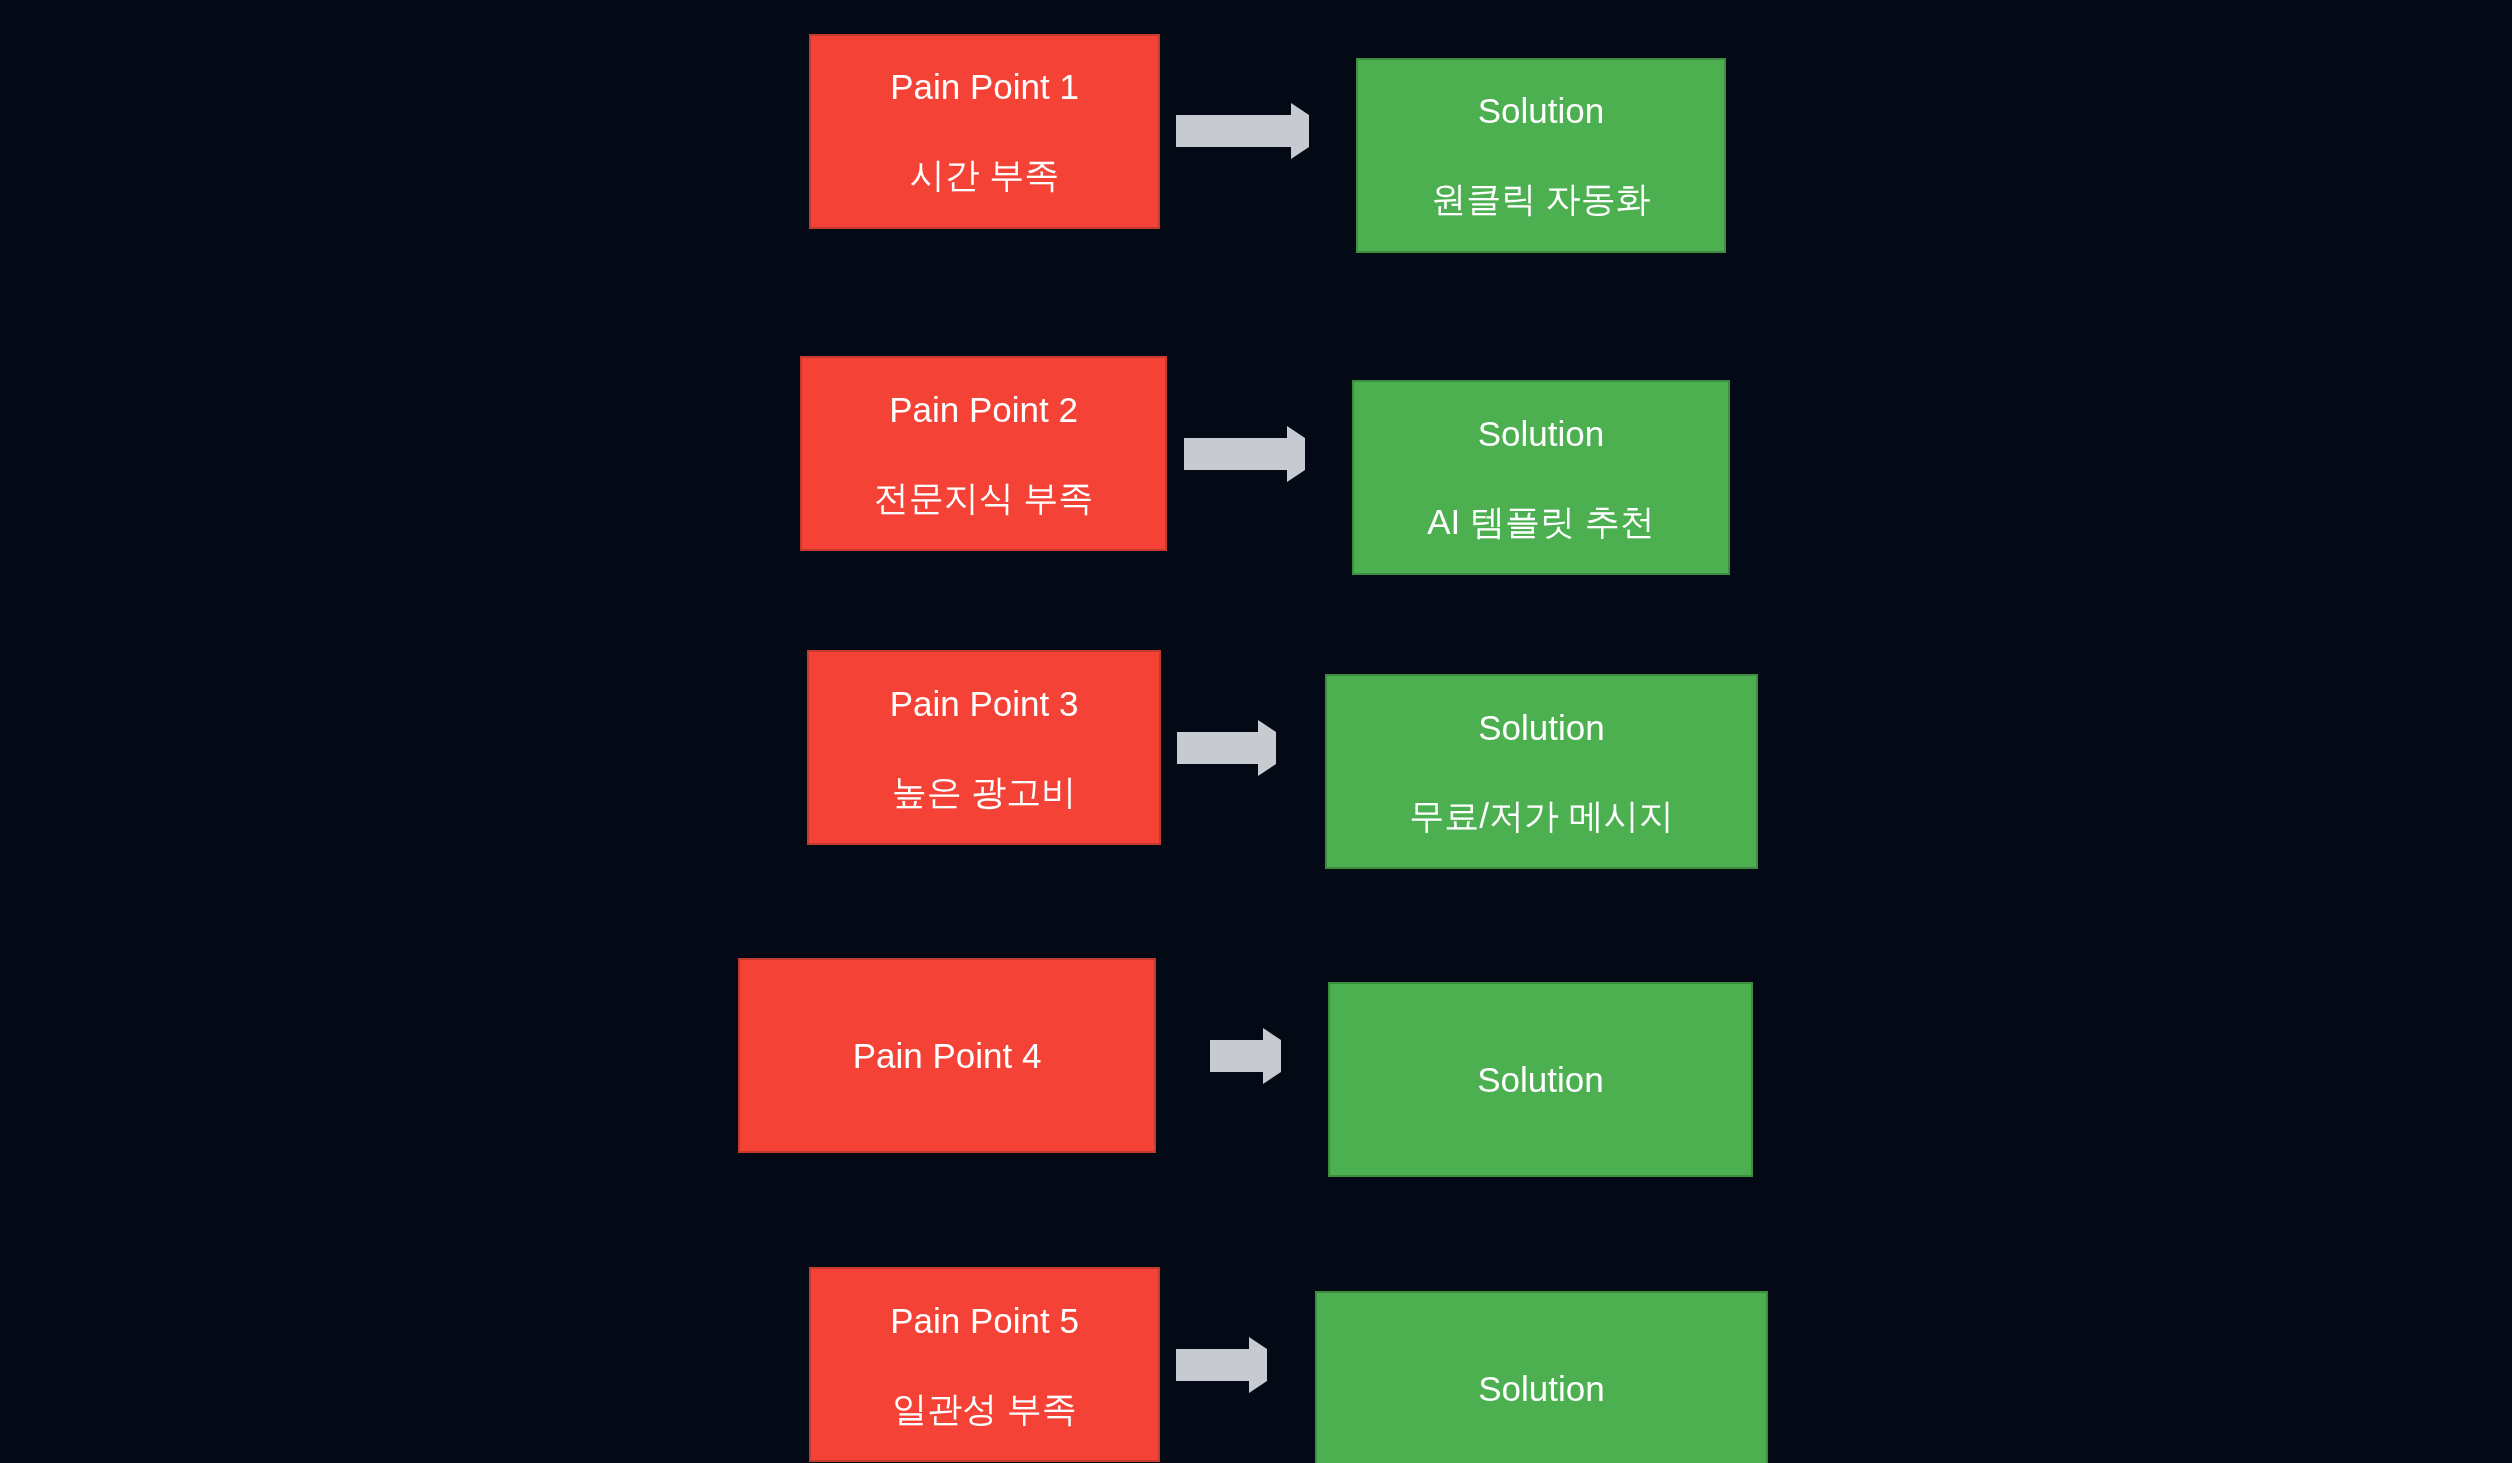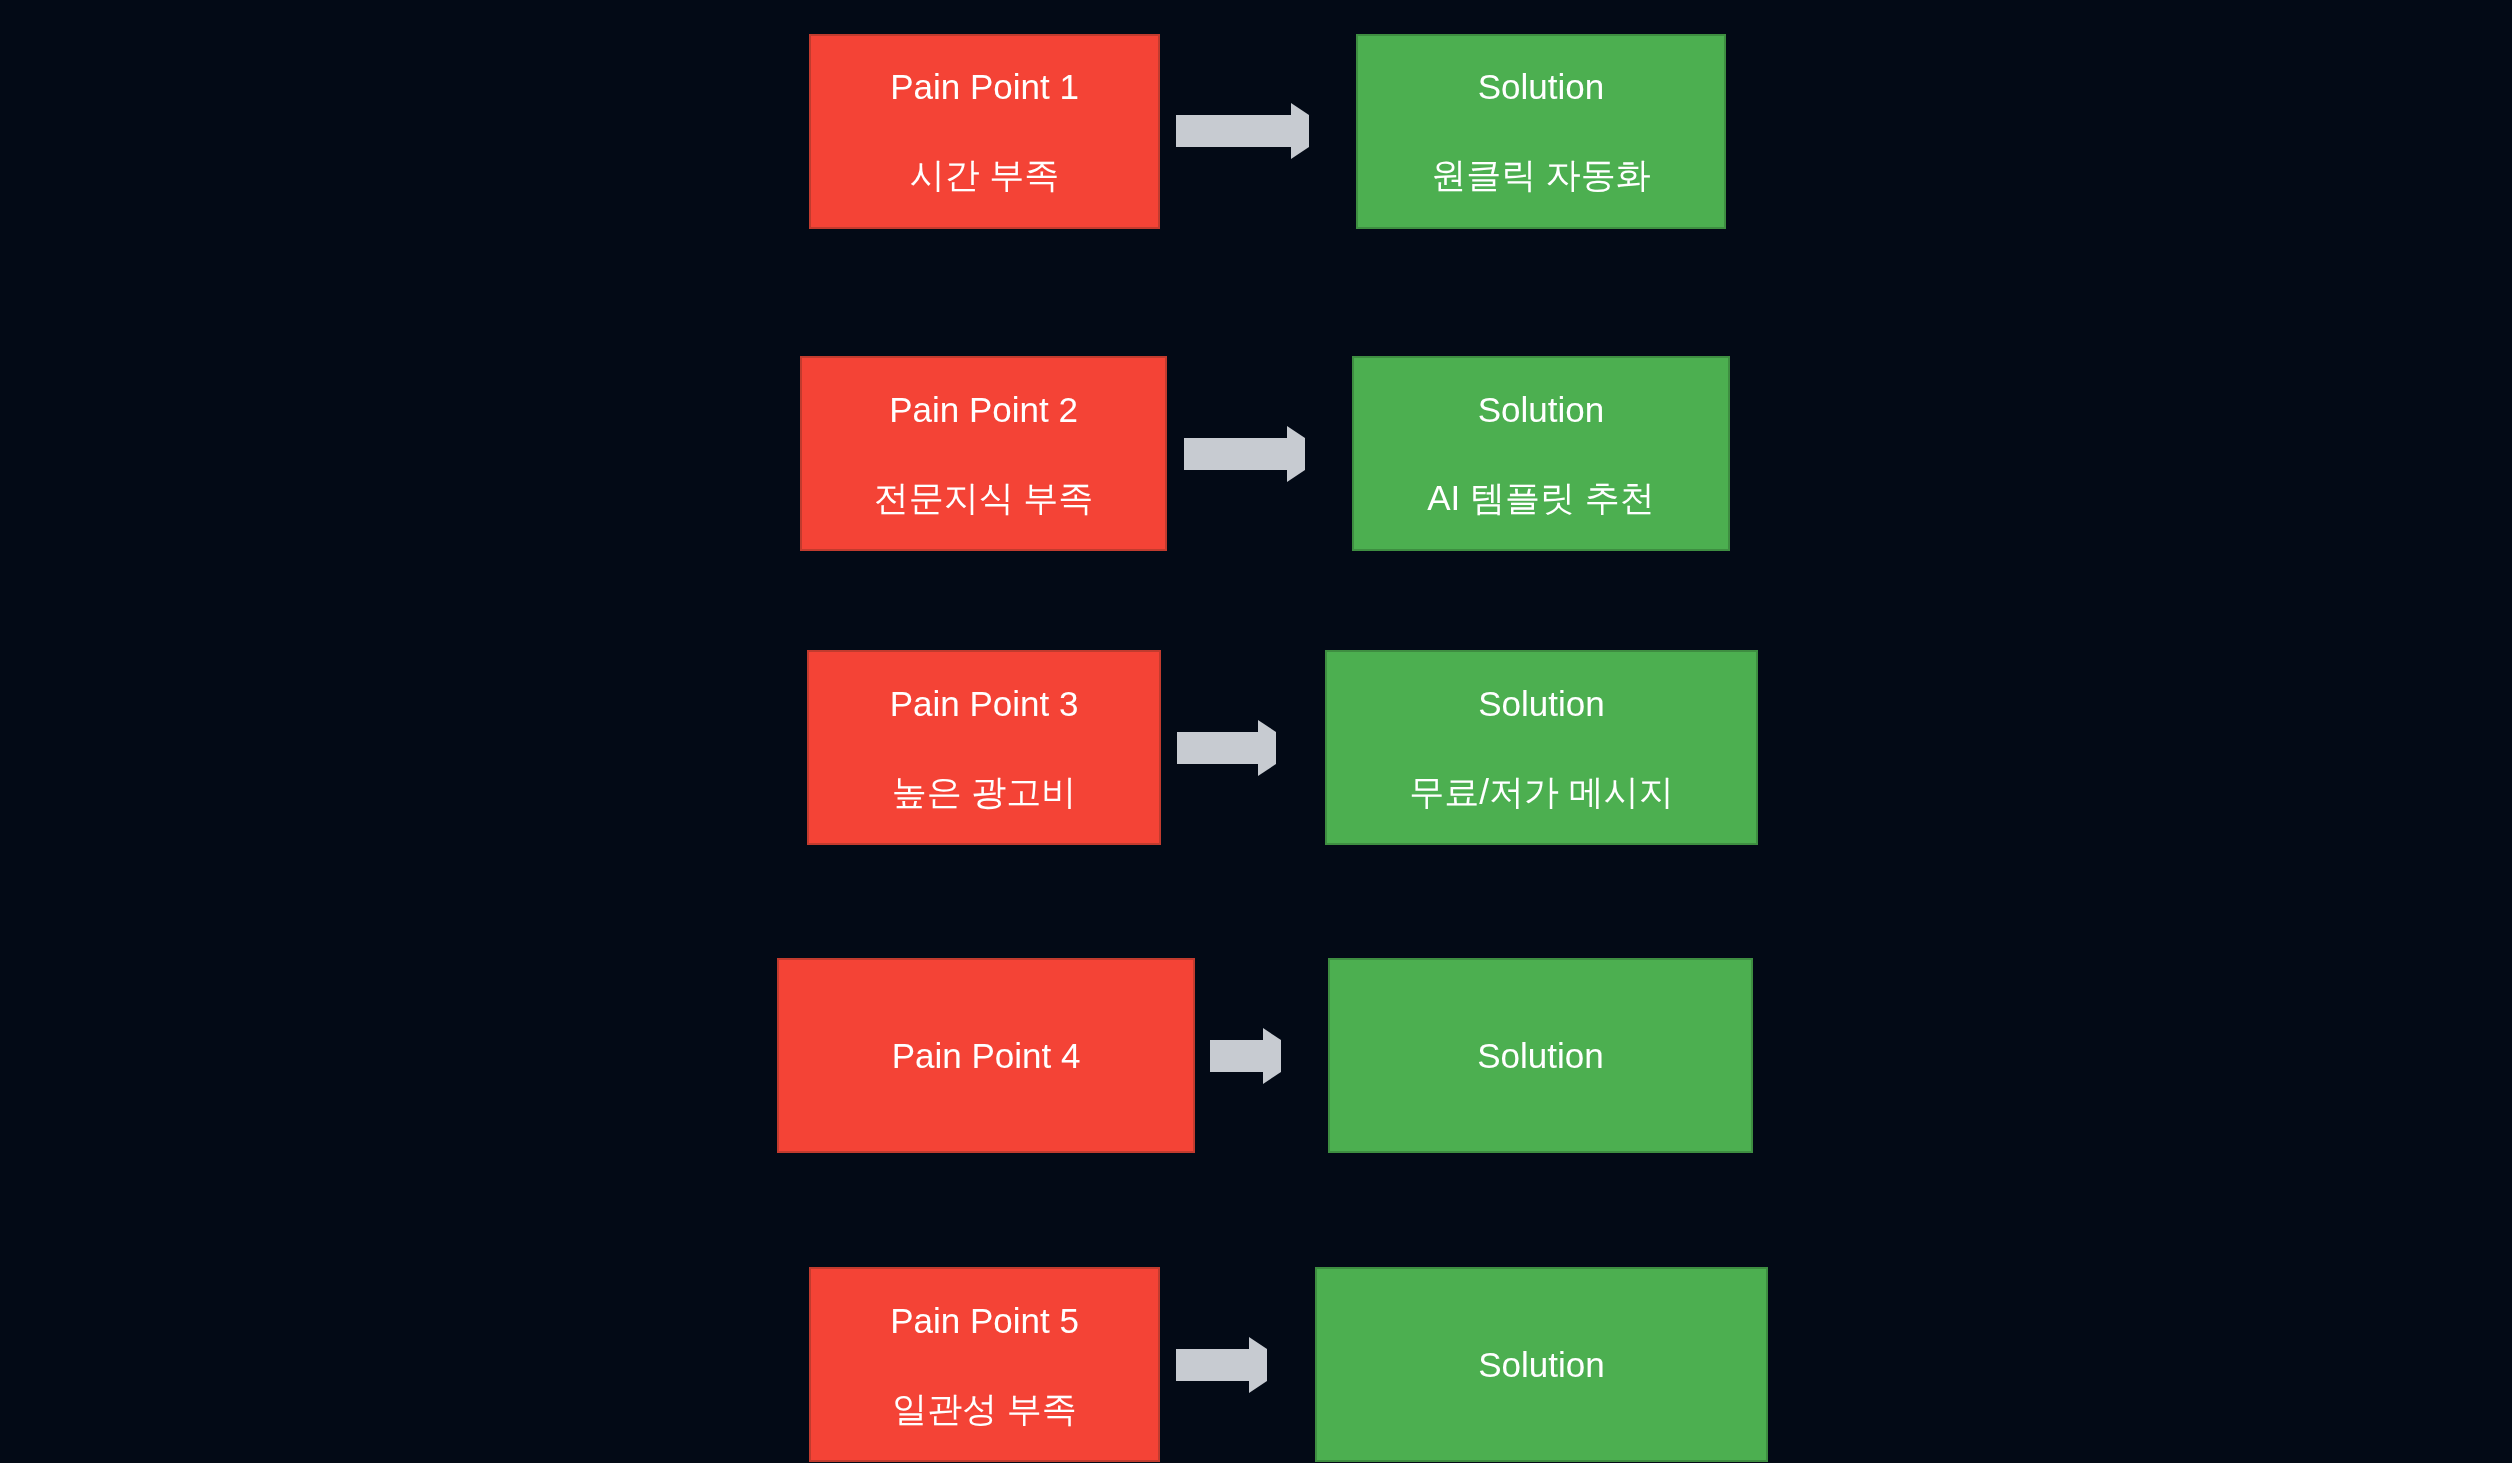--- a/index.html
+++ b/index.html
@@ -24,36 +24,36 @@
   .r1{top:17.5px}.r2{top:340px}.r3{top:634px}.r4{top:942px}.r5{top:1251px}
 
   .box{
     position:absolute;top:0;height:195px;
     display:flex;flex-direction:column;justify-content:center;align-items:center;
     text-align:center;color:var(--text);
     font-size:35px;line-height:1.6;
     border:2.8px solid;
   }
   .pain{background:var(--pain-fill);border-color:var(--pain-border);}
-  .sol{background:var(--sol-fill);border-color:var(--sol-border);}
+  .sol{background:var(--sol-fill);border-color:var(--sol-border);margin-top:24px;}
 
   .arrow{position:absolute;top:0;height:195px;display:flex;align-items:center;}
   .shaft{flex:1;height:3.7px;background:var(--arrow);}
   .head{
     width:0;height:0;flex:0 0 auto;
     border-top:12px solid transparent;
     border-bottom:12px solid transparent;
     border-left:18.5px solid var(--arrow);
   }
 
   
   .r1 .pain{left:793px;width:351px}  .r1 .sol{left:1340px;width:370px}  .r1 .arrow{left:1144px;width:197px}
   .r2 .pain{left:784px;width:367px}  .r2 .sol{left:1336px;width:378px}  .r2 .arrow{left:1152px;width:185px}
   .r3 .pain{left:791px;width:354px}  .r3 .sol{left:1309px;width:433px}  .r3 .arrow{left:1145px;width:163px}
-  .r4 .pain{left:761px;width:418px}  .r4 .sol{left:1312px;width:425px}  .r4 .arrow{left:1178px;width:135px}
+  .r4 .pain{left:722px;width:418px}  .r4 .sol{left:1312px;width:425px}  .r4 .arrow{left:1178px;width:135px}
   .r5 .pain{left:793px;width:351px}  .r5 .sol{left:1299px;width:453px}  .r5 .arrow{left:1144px;width:155px}
 </style>
 </head>
 <body>
 
 <div id="canvas">
 
   <section class="row r1">
     <div class="box pain">
       <div>Pain Point 1</div>

